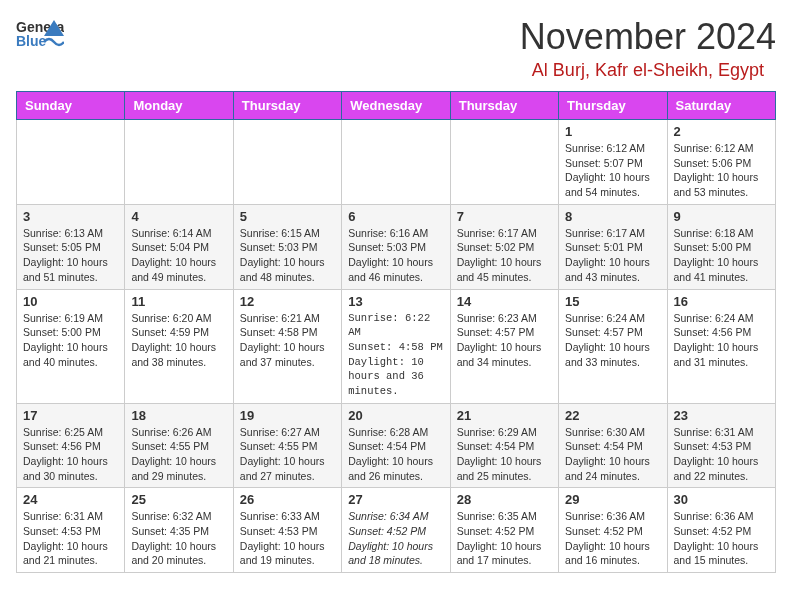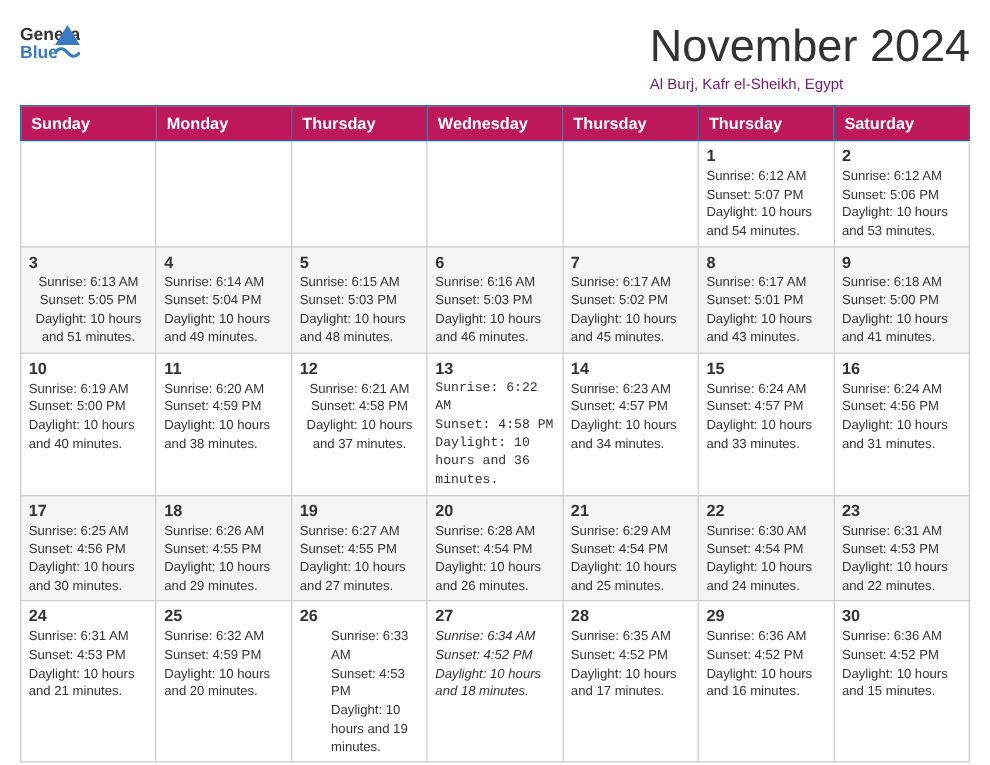--- a/index.html
+++ b/index.html
@@ -10,39 +10,39 @@
       min-height: 612px;
       padding: 16px;
     }
     .header {
       display: flex;
       align-items: flex-start;
       justify-content: space-between;
       margin-bottom: 10px;
     }
     .title-section {
-      text-align: left;
+      text-align: center;
     }
     .month-title {
       font-size: 36px;
       font-weight: normal;
       color: #333;
     }
     .location-title {
-      font-size: 12px;
-      color: #701a75;
+      font-size: 18px;
+      color: #b91c1c;
       margin-top: 2px;
     }
     .calendar {
       width: 100%;
       border-collapse: collapse;
       border: 1px solid #ccc;
     }
     .calendar th {
-      background: #be185d;
+      background: #d946ef;
       color: #fff;
       font-weight: bold;
       font-size: 13px;
       padding: 6px 8px;
       text-align: left;
       border: 1px solid #2d6aa0;
     }
     .calendar td {
       vertical-align: top;
       border: 1px solid #ccc;
@@ -120,21 +120,21 @@
         <td>
           <span class="day-number">2</span>
           <div class="day-info" style="white-space: pre-line;">Sunrise: 6:12 AM
 Sunset: 5:06 PM
 Daylight: 10 hours and 53 minutes.</div>
         </td>
       </tr>
       <tr>
         <td>
           <span class="day-number">3</span>
-          <div class="day-info" style="white-space: pre-line; text-align: center;">Sunrise: 6:13 AM
+          <div class="day-info" style="white-space: pre-line;">Sunrise: 6:13 AM
 Sunset: 5:05 PM
 Daylight: 10 hours and 51 minutes.</div>
         </td>
         <td>
           <span class="day-number">4</span>
           <div class="day-info" style="white-space: pre-line;">Sunrise: 6:14 AM
 Sunset: 5:04 PM
 Daylight: 10 hours and 49 minutes.</div>
         </td>
         <td>
@@ -176,21 +176,21 @@
 Daylight: 10 hours and 40 minutes.</div>
         </td>
         <td>
           <span class="day-number">11</span>
           <div class="day-info" style="white-space: pre-line;">Sunrise: 6:20 AM
 Sunset: 4:59 PM
 Daylight: 10 hours and 38 minutes.</div>
         </td>
         <td>
           <span class="day-number">12</span>
-          <div class="day-info" style="white-space: pre-line; text-align: center;">Sunrise: 6:21 AM
+          <div class="day-info" style="white-space: pre-line;">Sunrise: 6:21 AM
 Sunset: 4:58 PM
 Daylight: 10 hours and 37 minutes.</div>
         </td>
         <td>
           <span class="day-number">13</span>
           <div class="day-info" style="white-space: pre-line; font-family: Liberation Mono, monospace;">Sunrise: 6:22 AM
 Sunset: 4:58 PM
 Daylight: 10 hours and 36 minutes.</div>
         </td>
         <td>
@@ -259,26 +259,26 @@
       <tr>
         <td>
           <span class="day-number">24</span>
           <div class="day-info" style="white-space: pre-line;">Sunrise: 6:31 AM
 Sunset: 4:53 PM
 Daylight: 10 hours and 21 minutes.</div>
         </td>
         <td>
           <span class="day-number">25</span>
           <div class="day-info" style="white-space: pre-line;">Sunrise: 6:32 AM
-Sunset: 4:59 PM
+Sunset: 4:35 PM
 Daylight: 10 hours and 20 minutes.</div>
         </td>
         <td>
           <span class="day-number">26</span>
-          <div class="day-info" style="white-space: pre-line; margin-left: 25px;">Sunrise: 6:33 AM
+          <div class="day-info" style="white-space: pre-line;">Sunrise: 6:33 AM
 Sunset: 4:53 PM
 Daylight: 10 hours and 19 minutes.</div>
         </td>
         <td>
           <span class="day-number">27</span>
           <div class="day-info" style="white-space: pre-line; font-style: italic;">Sunrise: 6:34 AM
 Sunset: 4:52 PM
 Daylight: 10 hours and 18 minutes.</div>
         </td>
         <td>

